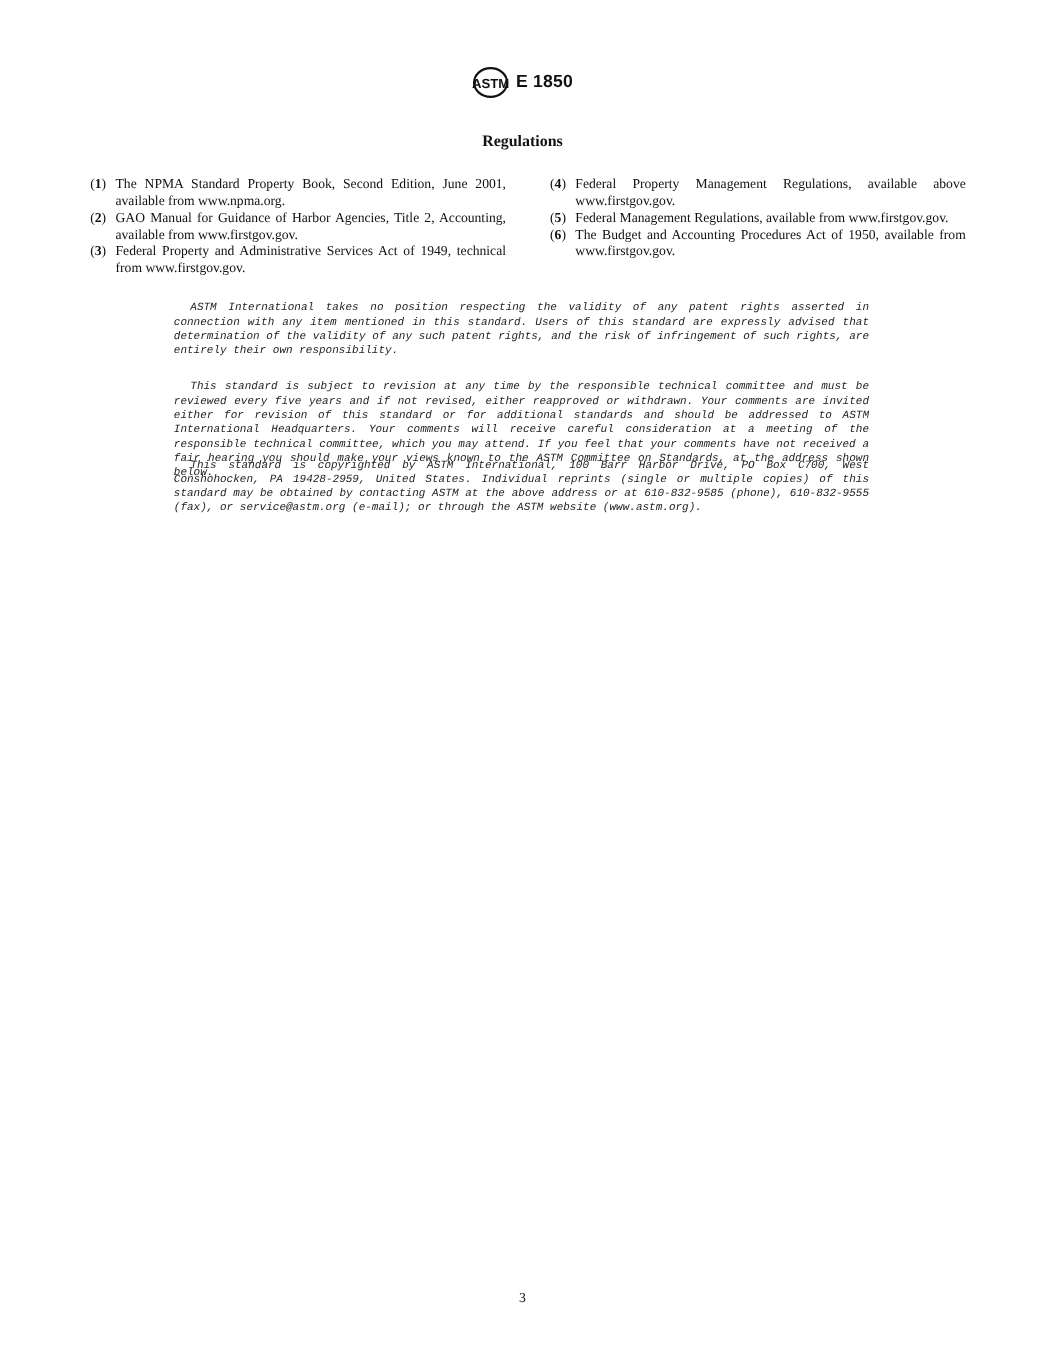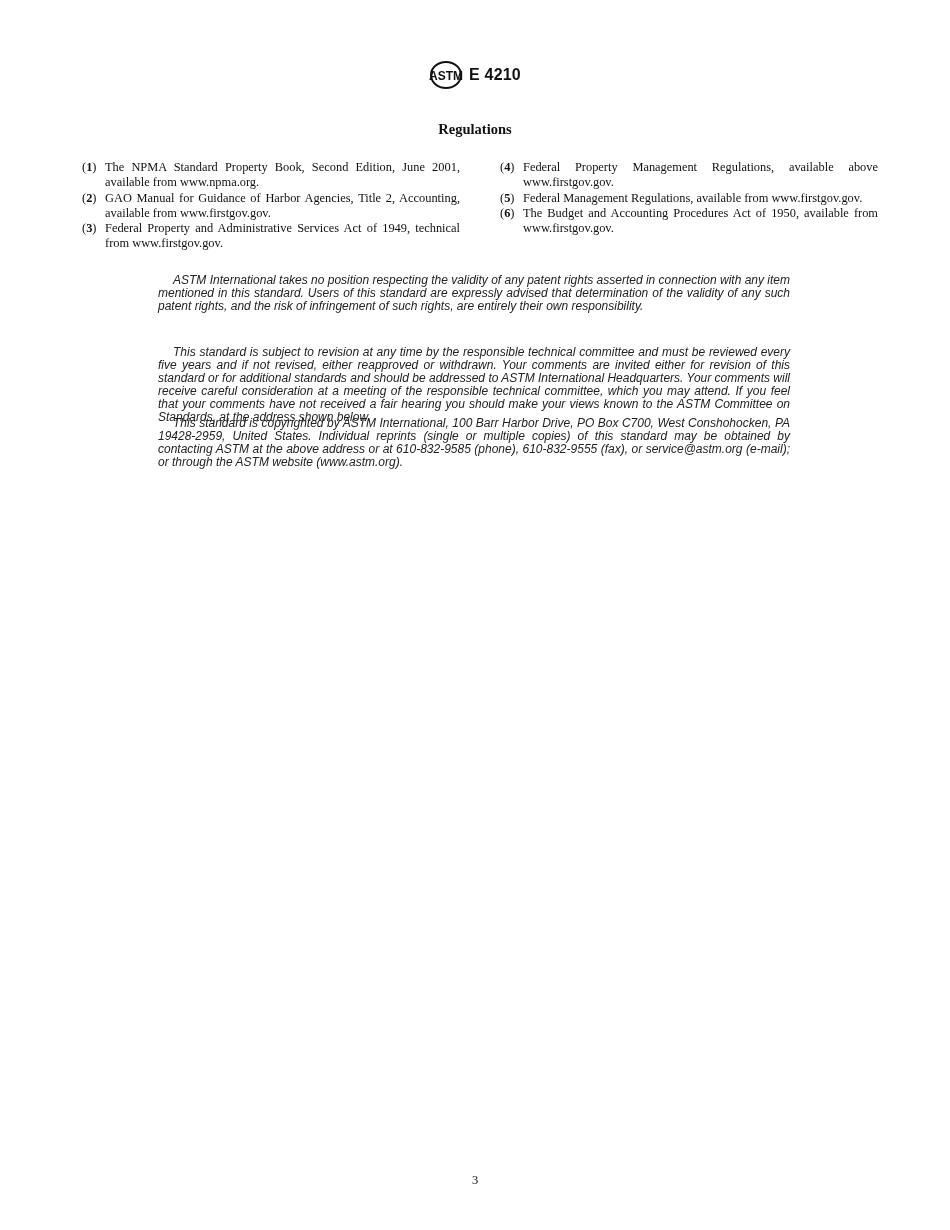--- a/index.html
+++ b/index.html
@@ -8,36 +8,36 @@
   .logo { width: 34px; height: 30px; }
   .doc-id { font-family: "Liberation Sans", sans-serif; font-weight: bold; font-size: 16px; letter-spacing: 0.2px; }
   .section-title { position: absolute; top: 121px; left: 0; width: 950px; text-align: center; font-family: "Liberation Serif", serif; font-weight: bold; font-size: 14.5px; }
   .refs { position: absolute; top: 160px; font-family: "Liberation Serif", serif; font-size: 12.4px; line-height: 15.3px; }
   .refs.left { left: 82px; width: 378px; }
   .refs.right { left: 500px; width: 378px; }
   .ref { display: flex; }
   .ref-num { width: 23px; flex: none; }
   .ref-num b { font-weight: bold; }
   .ref-text { flex: 1; text-align: justify; text-align-last: left; }
-  .notice { position: absolute; left: 158px; width: 632px; font-family: Liberation Sans, sans-serif; font-style: italic; font-size: 12px; line-height: 13px; text-align: justify; color: #222; }
+  .notice { position: absolute; left: 158px; width: 632px; font-family: Liberation Mono, monospace; font-style: italic; font-size: 10px; line-height: 13px; text-align: justify; color: #222; }
   .notice p { margin: 0; text-indent: 15px; }
   .n1 { top: 274px; }
   .n2 { top: 346px; }
   .n3 { top: 417px; }
   .page-num { position: absolute; top: 1173px; left: 0; width: 950px; text-align: center; font-family: "Liberation Serif", serif; font-size: 12.5px; }
 </style>
 </head>
 <body>
 
 <div class="header">
   <svg class="logo" viewBox="0 0 34 30">
     <ellipse cx="17" cy="15" rx="15" ry="13" fill="none" stroke="#111" stroke-width="2"></ellipse>
     <text x="17" y="20" text-anchor="middle" font-family="Liberation Sans, sans-serif" font-weight="bold" font-size="12" fill="#111">ASTM</text>
   </svg>
-  <span class="doc-id">E 4210</span>
+  <span class="doc-id">E 1850</span>
 </div>
 
 <div class="section-title">Regulations</div>
 
 <div class="refs left">
   <div class="ref">
     <span class="ref-num">(<b>1</b>)</span>
     <span class="ref-text">The NPMA Standard Property Book, Second Edition, June 2001, available from www.npma.org.</span>
   </div>
   <div class="ref">

